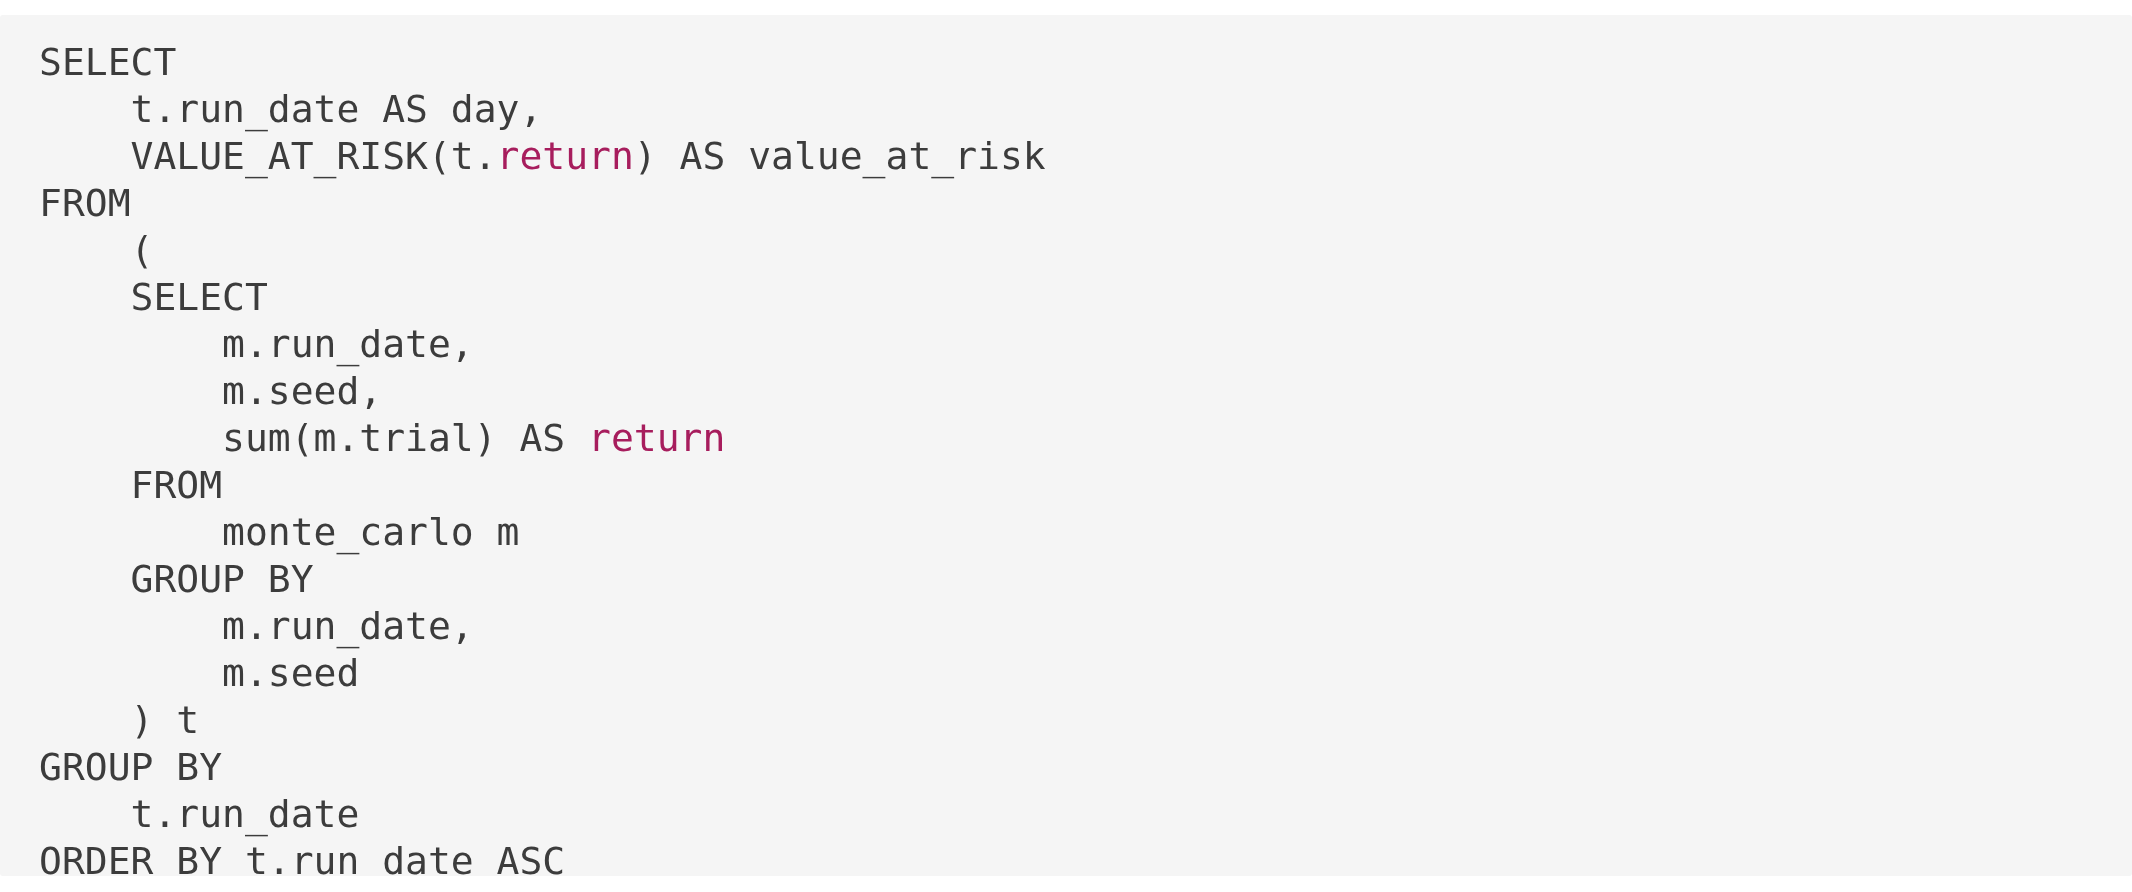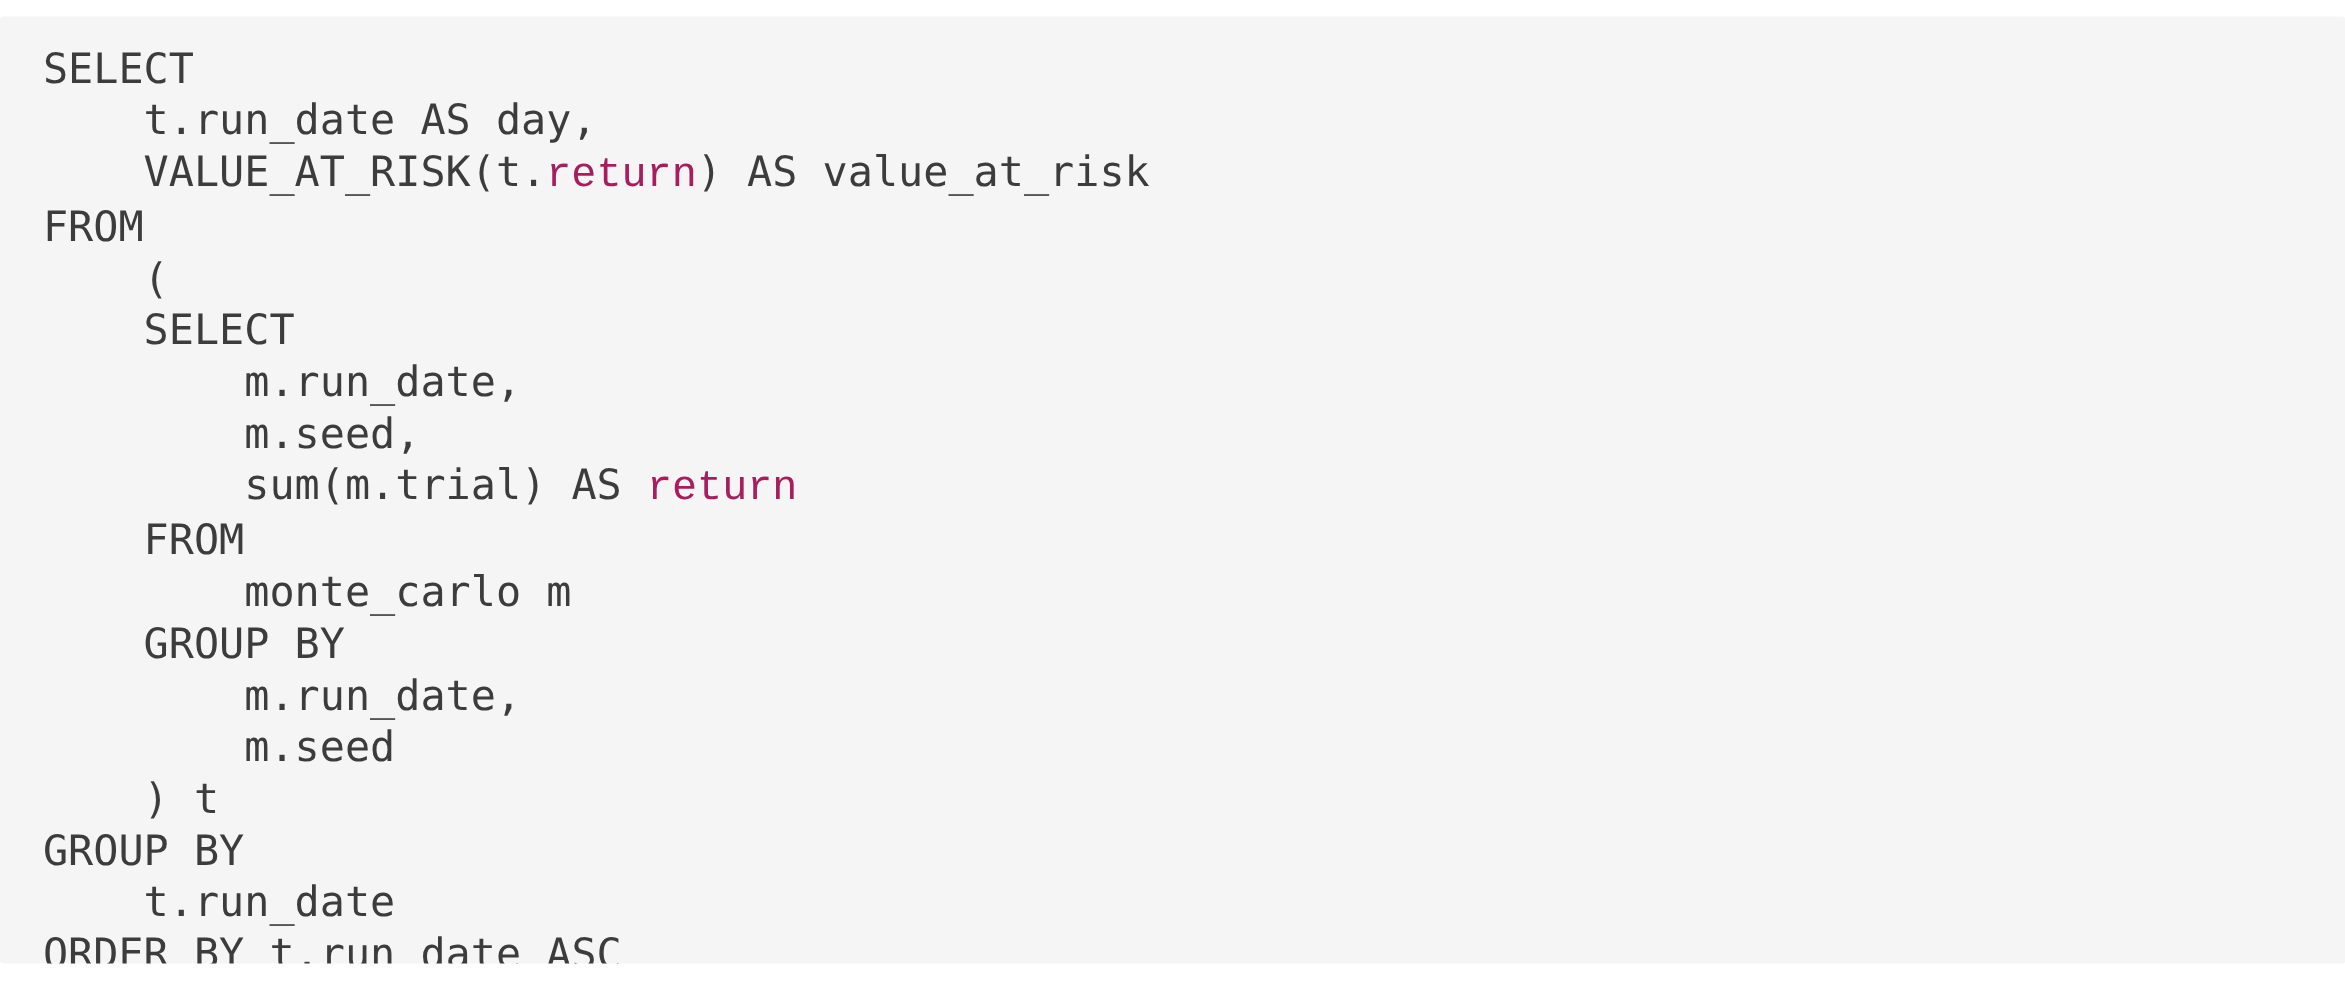--- a/index.html
+++ b/index.html
@@ -33,21 +33,20 @@
     font-size: 38px;
     line-height: 47px;
     color: var(--code-text, #3c3c3c);
     letter-spacing: 0;
   }
   .tok-plain {
     color: var(--code-text, #3c3c3c);
   }
   .tok-highlight {
     color: var(--code-highlight, #a71d5d);
-    font-family: Liberation Mono, monospace;
   }
 </style>
 </head>
 <body>
 
 <div class="page">
   <pre class="code-block"><code id="code-root"><div class="code-line"><span class="tok-plain">SELECT</span></div><div class="code-line"><span class="tok-plain">    t.run_date AS day,</span></div><div class="code-line"><span class="tok-plain">    VALUE_AT_RISK(t.</span><span class="tok-highlight">return</span><span class="tok-plain">) AS value_at_risk</span></div><div class="code-line"><span class="tok-plain">FROM</span></div><div class="code-line"><span class="tok-plain">    (</span></div><div class="code-line"><span class="tok-plain">    SELECT</span></div><div class="code-line"><span class="tok-plain">        m.run_date,</span></div><div class="code-line"><span class="tok-plain">        m.seed,</span></div><div class="code-line"><span class="tok-plain">        sum(m.trial) AS </span><span class="tok-highlight">return</span></div><div class="code-line"><span class="tok-plain">    FROM</span></div><div class="code-line"><span class="tok-plain">        monte_carlo m</span></div><div class="code-line"><span class="tok-plain">    GROUP BY</span></div><div class="code-line"><span class="tok-plain">        m.run_date,</span></div><div class="code-line"><span class="tok-plain">        m.seed</span></div><div class="code-line"><span class="tok-plain">    ) t</span></div><div class="code-line"><span class="tok-plain">GROUP BY</span></div><div class="code-line"><span class="tok-plain">    t.run_date</span></div><div class="code-line"><span class="tok-plain">ORDER BY t.run_date ASC</span></div></code></pre>
 </div>
 
 </body></html>

